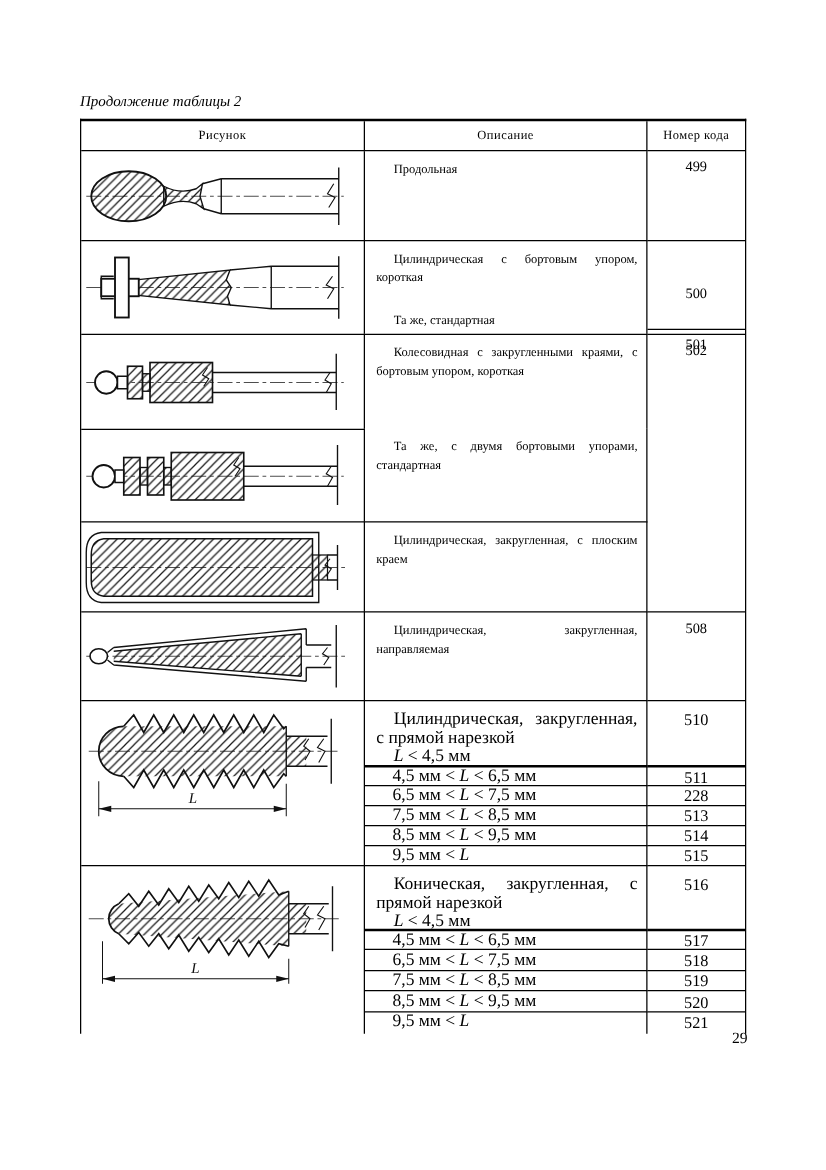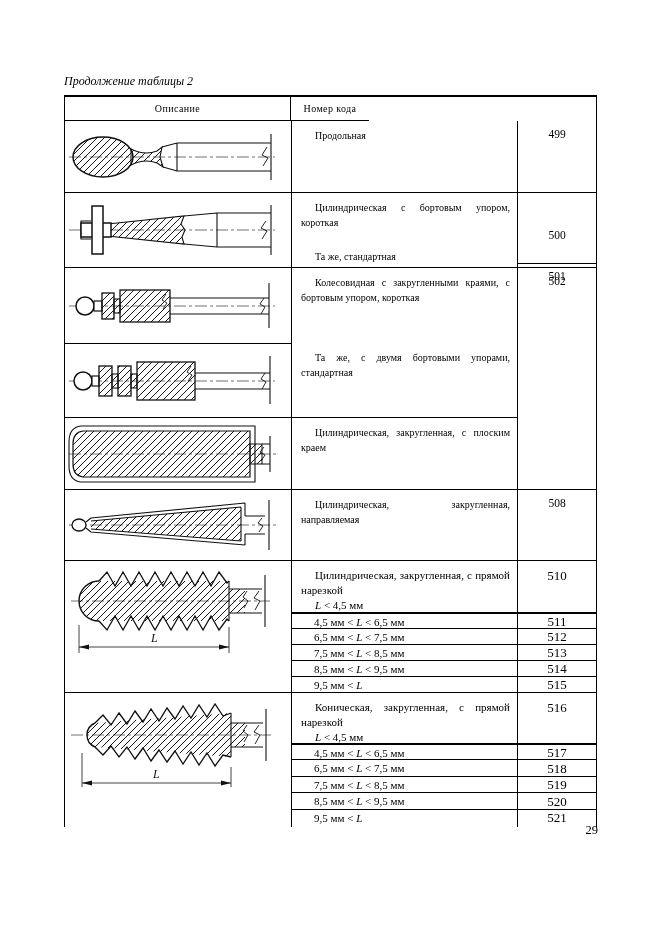--- a/index.html
+++ b/index.html
@@ -36,21 +36,21 @@
   .hrow .cell {
     font-size:10px; letter-spacing:.4px; text-align:center;
     display:flex; align-items:center; justify-content:center; padding:0;
   }
   .hrow .fig, .hrow .desc { border-bottom:1px solid #000; }
   .hrow .code { border-bottom:1px solid #000; padding-top:0; }
   
   .gright { width:304px; display:flex; flex-direction:column; }
   .subrow { display:flex; }
   .sdesc { width:226px; border-right:1px solid #000; box-sizing:border-box;
-           font-size:11px; padding-left:22px; line-height:16px; }
+           font-size:14px; padding-left:22px; line-height:16px; }
   .scode { width:78px; text-align:center; font-size:13px; box-sizing:border-box; }
   .ghead .sdesc { padding:7px 7px 0 9px; line-height:15px; }
   .ghead .sdesc p { margin:0; text-indent:14px; text-align:justify; }
   .ghead .cond { margin:0; text-indent:14px; }
   .ghead .scode { padding-top:7px; }
   .ivar { font-style:italic; }
   .p2 { margin-top:19px !important; }
   svg.draw { position:absolute; left:0; top:0; }
   .pageno {
     position:absolute; top:823px; right:63px; font-size:12.5px;
@@ -59,20 +59,21 @@
 </head>
 <body>
 
 <div class="page">
 
   <div class="caption">Продолжение таблицы 2</div>
 
   <div class="gtable">
 
     <div class="row hrow">
+      <div class="cell fig">Рисунок</div>
       <div class="cell desc">Описание</div>
       <div class="cell code">Номер кода</div>
     </div>
 
     <div class="row" style="height:71px">
       <div class="cell fig">
         <svg class="draw" width="227" height="71" viewBox="0 0 227 71">
           <defs>
               <pattern id="h1" width="7" height="7" patternUnits="userSpaceOnUse">
             <path d="M0,7 l7,-7 M-1.75,1.75 l3.5,-3.5 M5.25,8.75 l3.5,-3.5" stroke="#1a1a1a" stroke-width="1"></path>
@@ -241,21 +242,21 @@
             <p class="cond"><span class="ivar">L</span><span> &lt; 4,5 мм</span></p>
           </div>
           <div class="scode bt">510</div>
         </div>
         <div class="subrow" style="height:16px">
           <div class="sdesc bt2"><span>4,5 мм &lt; </span><span class="ivar">L</span><span> &lt; 6,5 мм</span></div>
           <div class="scode bt2" style="line-height:16px">511</div>
         </div>
         <div class="subrow" style="height:16px">
           <div class="sdesc bt"><span>6,5 мм &lt; </span><span class="ivar">L</span><span> &lt; 7,5 мм</span></div>
-          <div class="scode bt" style="line-height:16px">512</div>
+          <div class="scode bt" style="line-height:16px">228</div>
         </div>
         <div class="subrow" style="height:16px">
           <div class="sdesc bt"><span>7,5 мм &lt; </span><span class="ivar">L</span><span> &lt; 8,5 мм</span></div>
           <div class="scode bt" style="line-height:16px">513</div>
         </div>
         <div class="subrow" style="height:16px">
           <div class="sdesc bt"><span>8,5 мм &lt; </span><span class="ivar">L</span><span> &lt; 9,5 мм</span></div>
           <div class="scode bt" style="line-height:16px">514</div>
         </div>
         <div class="subrow" style="height:16px">

